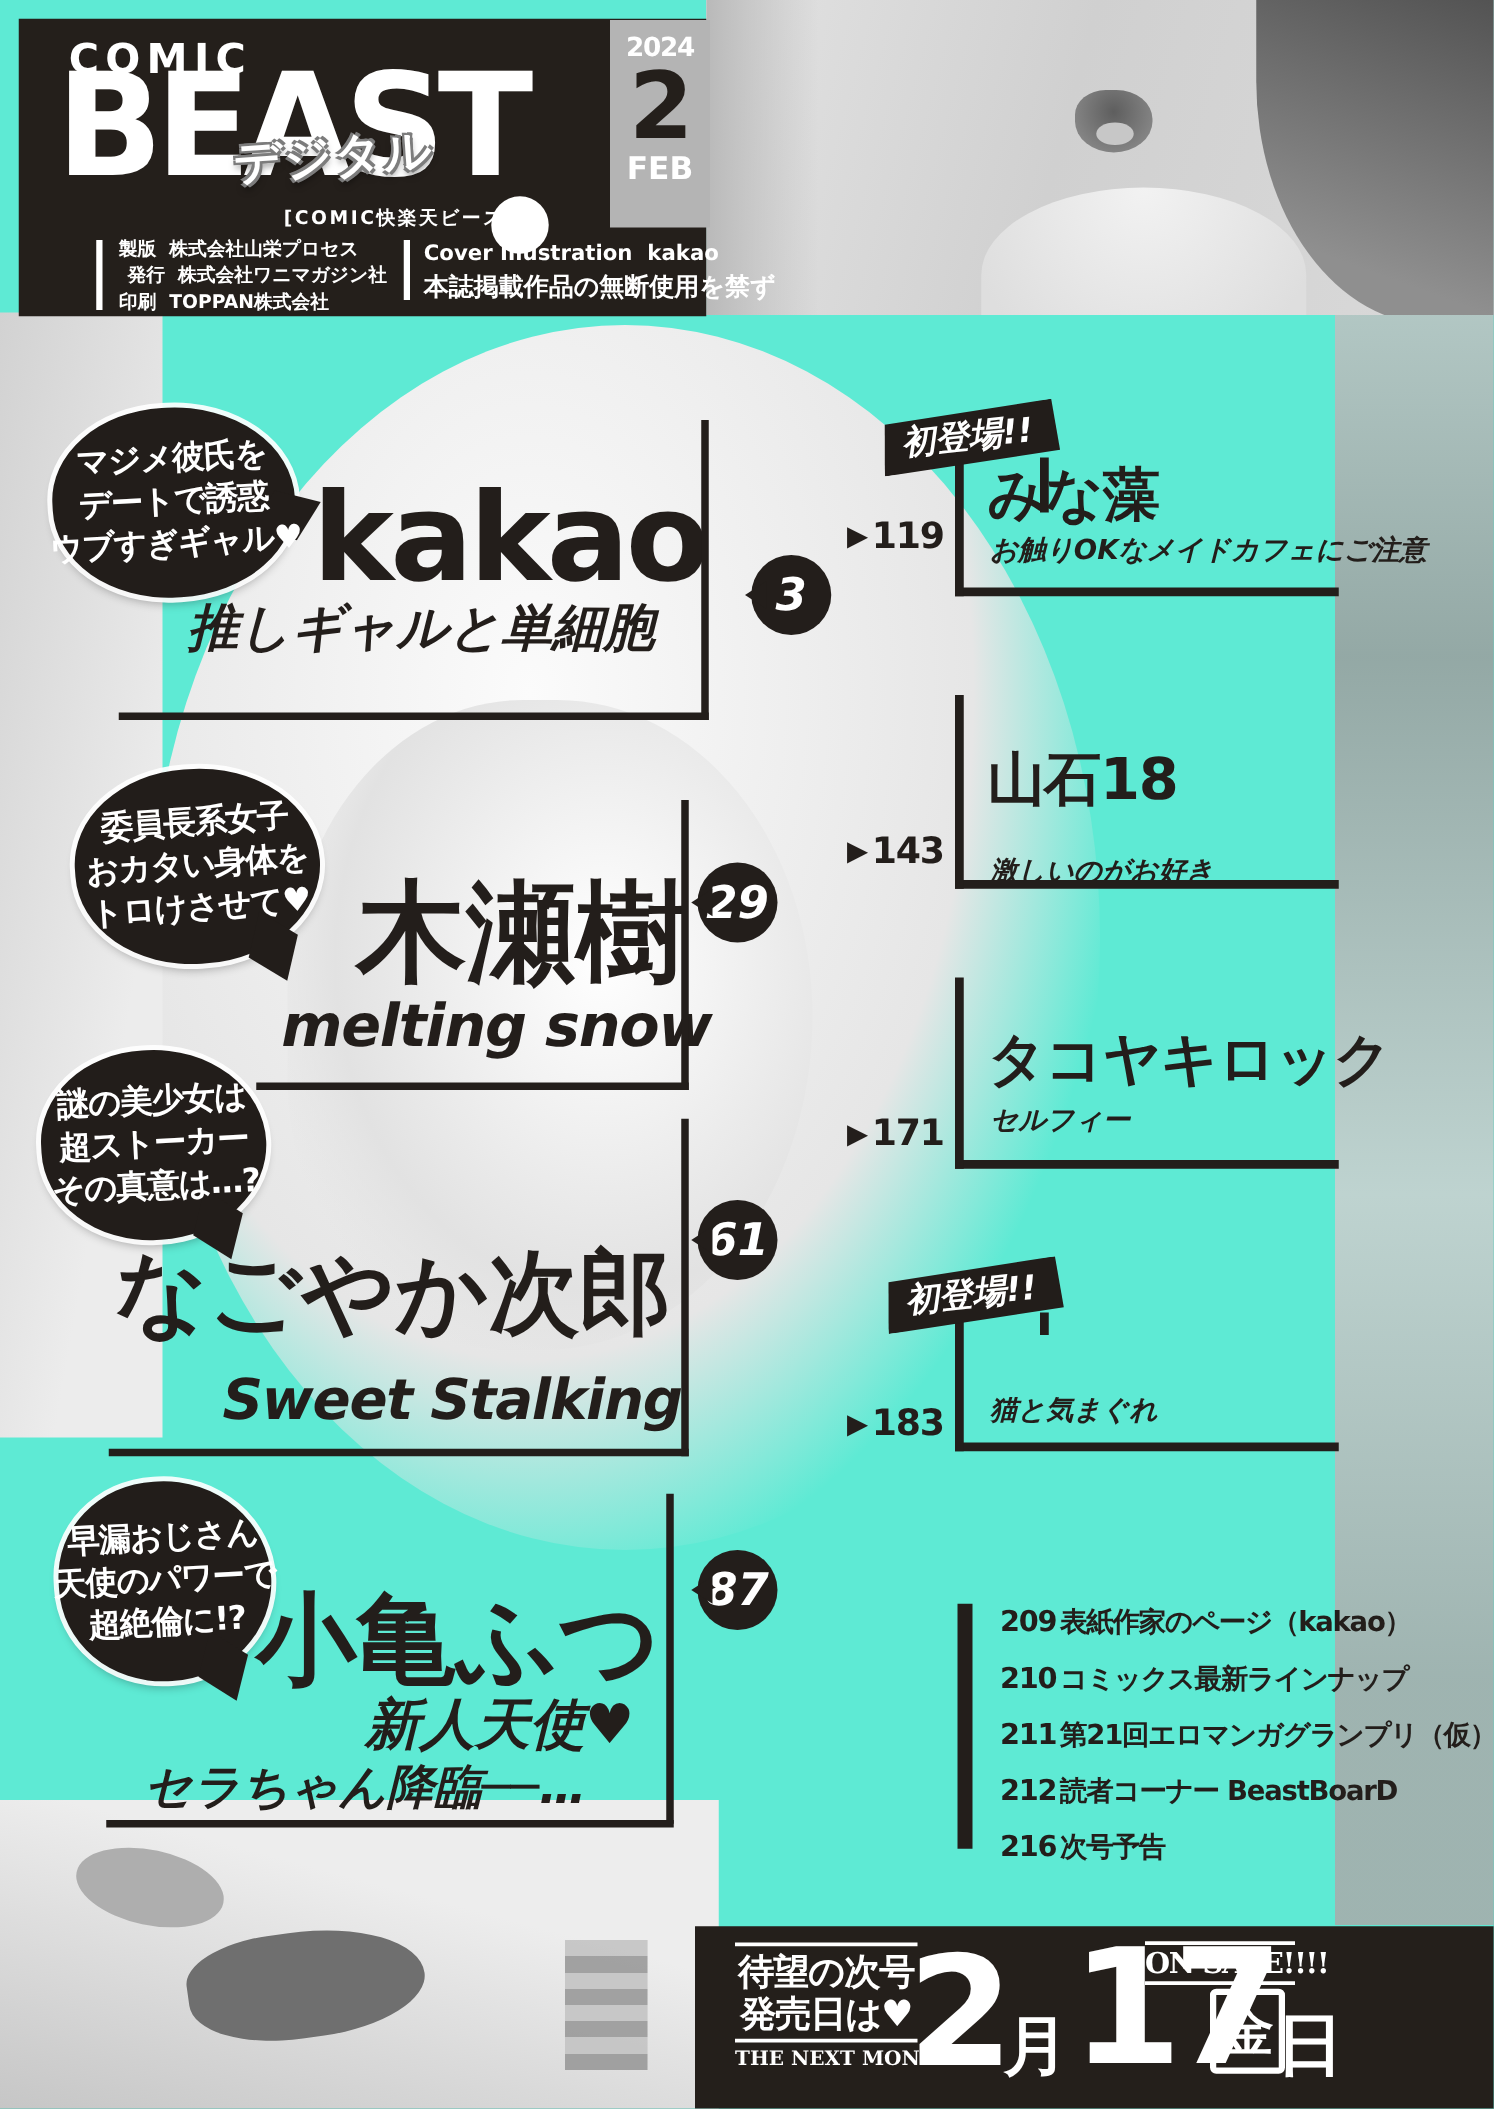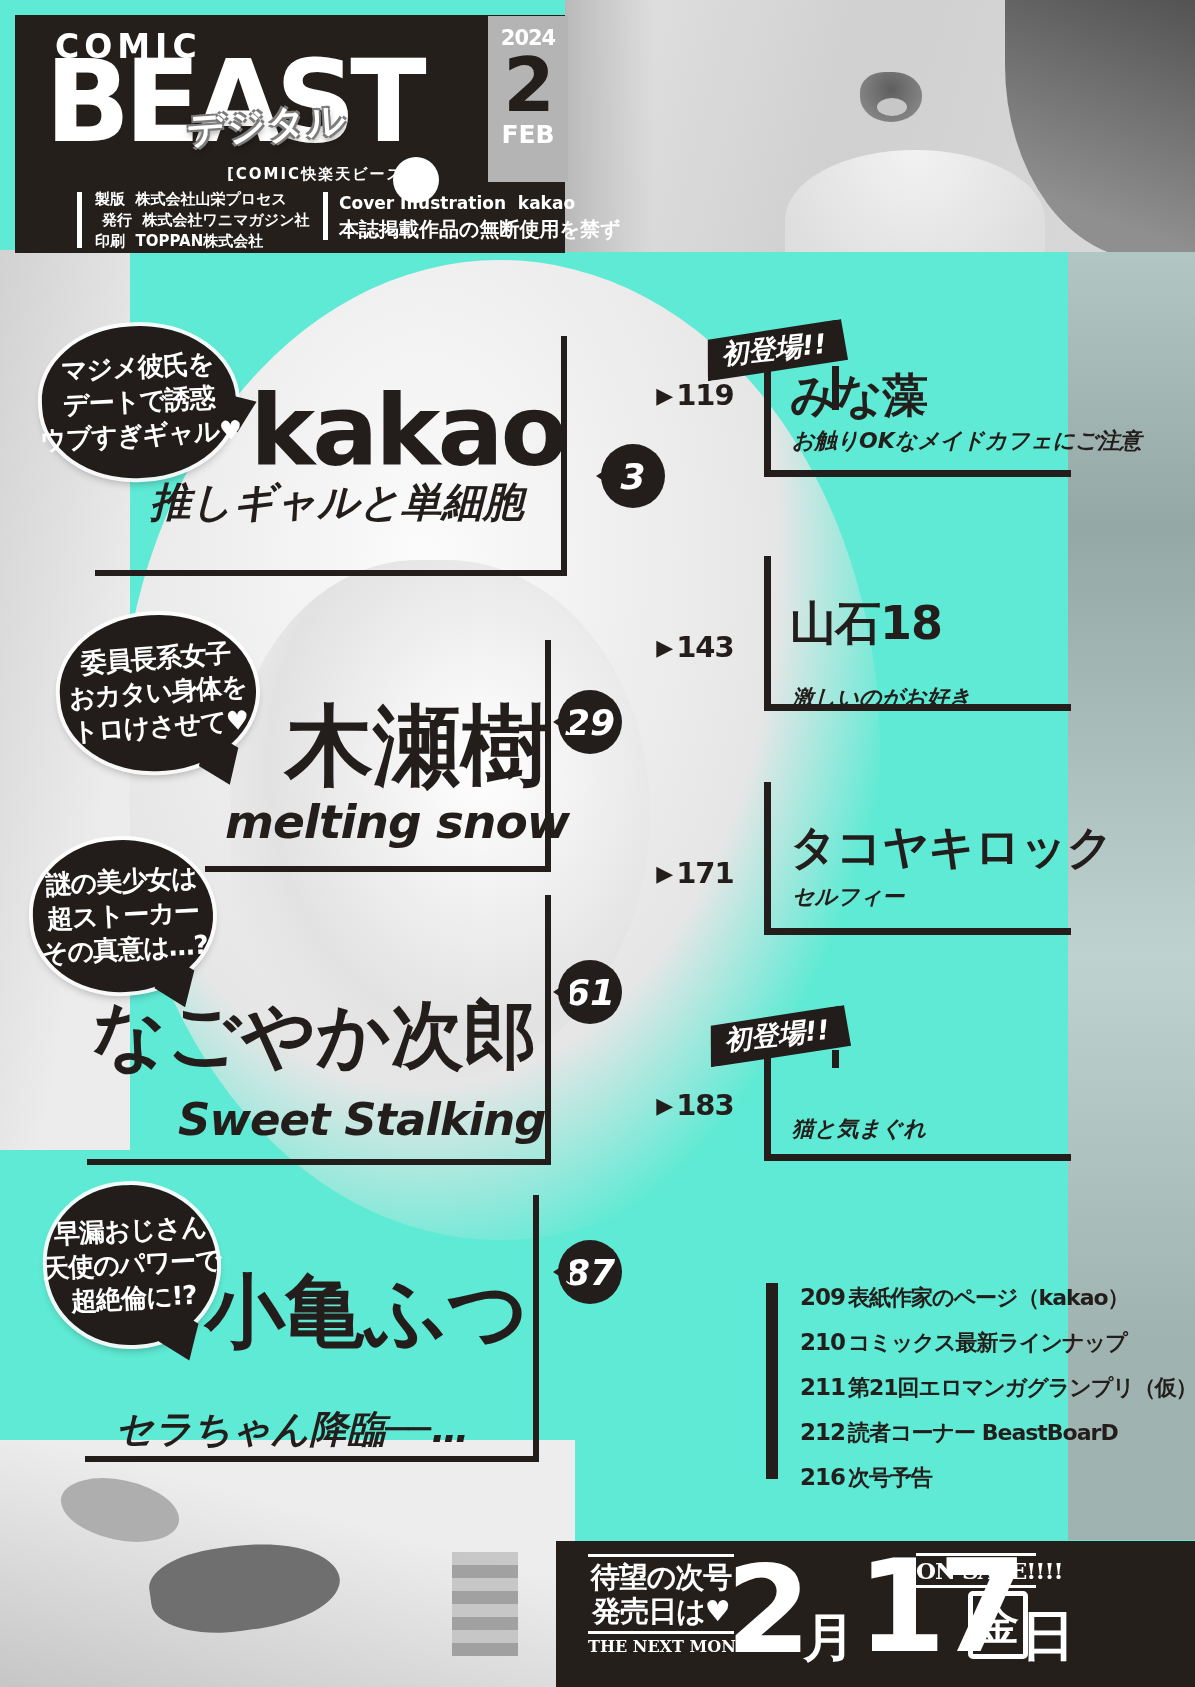--- a/index.html
+++ b/index.html
@@ -71,22 +71,22 @@
   .pgc{position:absolute;width:64px;height:64px;border-radius:50%;background:#231e1b;color:#fff;
     display:flex;align-items:center;justify-content:center;font-weight:900;font-style:italic;
     font-size:36px;z-index:4;}
   .pgc::before{content:"";position:absolute;left:-16px;top:50%;transform:translateY(-50%);
     border:11px solid transparent;border-right:17px solid #231e1b;}
   
   .sbox{position:absolute;border-left:7px solid #231e1b;border-bottom:7px solid #231e1b;
     width:300px;z-index:3;}
   .sname{position:absolute;left:24px;font-weight:900;font-size:46px;white-space:nowrap;letter-spacing:-1px;line-height:1;text-align:right;}
   .ssub{position:absolute;left:26px;font-weight:900;font-style:italic;font-size:22px;white-space:nowrap;line-height:1;}
-  .spg{position:absolute;width:120px;text-align:center;font-weight:900;font-size:29px;
-    white-space:nowrap;z-index:3;letter-spacing:-1px;}
+  .spg{position:absolute;width:120px;text-align:right;font-weight:900;font-size:29px;
+    white-space:nowrap;z-index:3;letter-spacing:-1px;margin-top:33px;}
   .spg .tri{font-size:22px;vertical-align:2px;margin-right:4px;}
   .debut{position:absolute;background:#221d1a;color:#fff;font-weight:900;font-style:italic;
     font-size:27px;padding:5px 20px 7px 16px;white-space:nowrap;transform:rotate(-6deg);
     clip-path:polygon(3% 14%,98% 0%,100% 86%,0% 100%);z-index:5;letter-spacing:0;}
   .pole{position:absolute;width:7px;background:#221d1a;z-index:2;}
   
   .bp-bar{position:absolute;left:766px;top:1283px;width:12px;height:196px;background:#231e1b;z-index:3;}
   .bp-list{position:absolute;left:800px;top:1283px;z-index:3;}
   .bp-row{display:flex;align-items:baseline;margin-bottom:15px;}
   .bp-pg{width:48px;font-weight:900;font-size:23px;letter-spacing:-1px;}
@@ -194,20 +194,21 @@
   <div class="dvd" style="left:545px;top:895px;height:270px;"></div>
   <div class="undl" style="left:87px;top:1159px;width:464px;"></div>
   <div class="pgc" style="left:558px;top:960px;">61</div>
 
   <div class="blurb" style="left:47px;top:1185px;width:170px;height:160px;transform:rotate(-3deg);">
     <div class="l">早漏おじさん</div>
     <div class="l">天使のパワーで</div>
     <div class="l">超絶倫に!?</div>
   </div>
   <div class="artist" style="left:205px;top:1272px;font-size:80px;">小亀ふつ</div>
+  <div class="ftitle" style="left:292px;top:1358px;font-size:44px;">新人天使♥</div>
   <div class="ftitle" style="left:115px;top:1410px;font-size:38px;">セラちゃん降臨──…</div>
   <div class="dvd" style="left:533px;top:1195px;height:264px;"></div>
   <div class="undl" style="left:85px;top:1456px;width:454px;"></div>
   <div class="pgc" style="left:558px;top:1240px;">87</div>
 
   <div class="debut" style="left:705px;top:326px;">初登場!!</div>
   <div class="pole" style="left:832px;top:366px;height:44px;"></div>
   <div class="spg" style="left:635px;top:378px;">
     <span class="tri">▶</span><span>119</span>
   </div>

